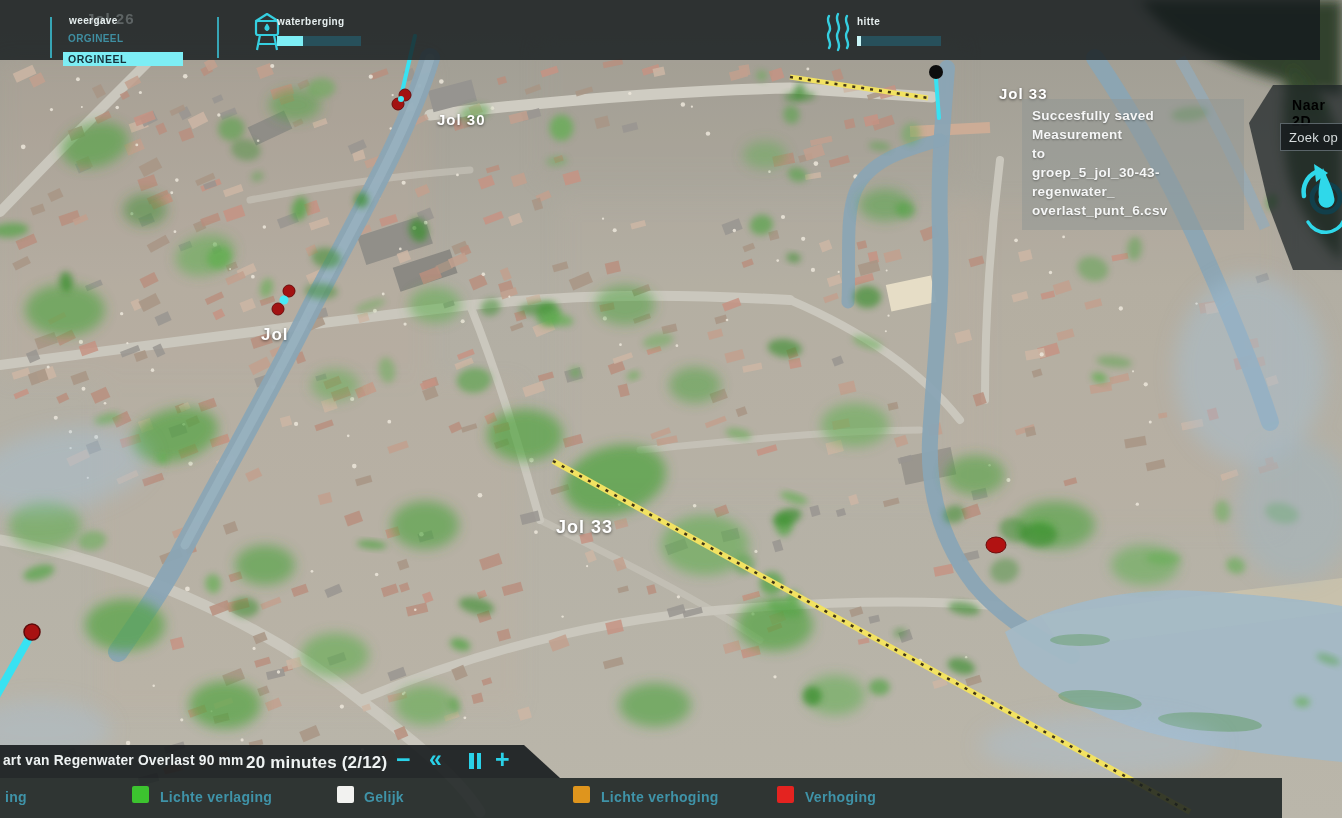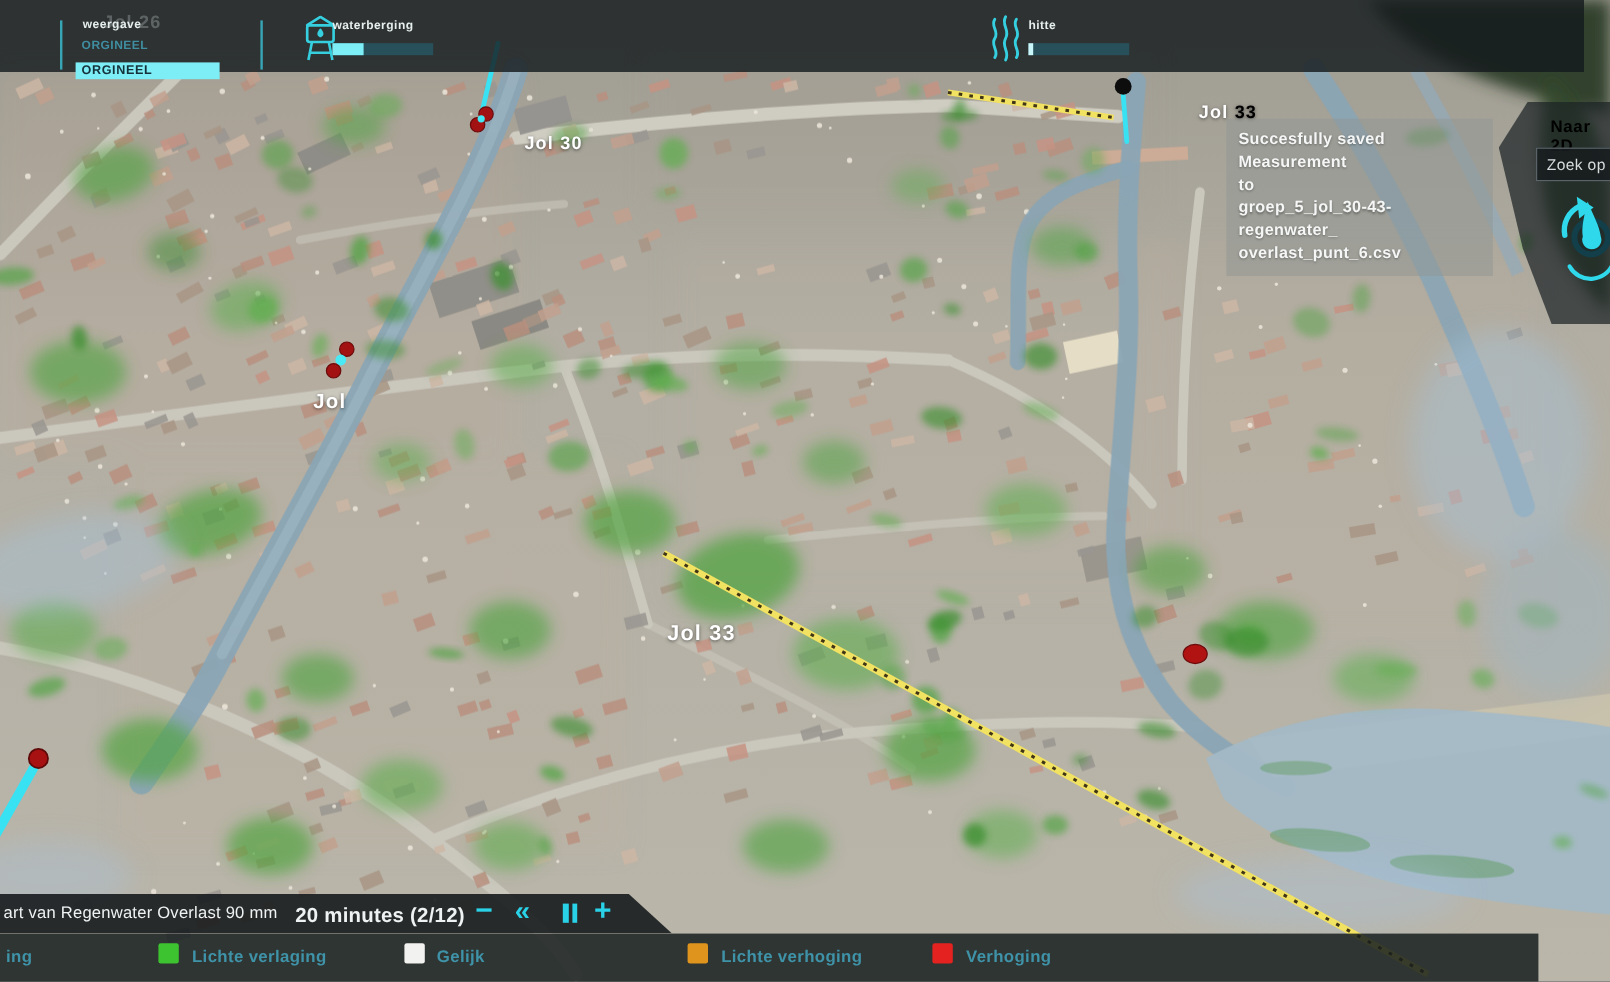--- a/index.html
+++ b/index.html
@@ -15,40 +15,40 @@
   .opt-dim{position:absolute;color:#3f8ea1;font-size:10px;font-weight:bold;letter-spacing:.4px;cursor:pointer;}
   .opt-sel{position:absolute;left:63px;top:52px;width:120px;height:14px;background:#7deef5;
     color:#15313a;font-size:10.5px;font-weight:bold;letter-spacing:.5px;line-height:14px;padding-left:5px;box-sizing:border-box;cursor:pointer;}
   .slider{position:absolute;height:10px;width:84px;background:#27505b;cursor:pointer;}
   .slider .fill{height:100%;background:#7deef5;}
   .slider.tiny .fill{background:#c9f6f8;}
   .jol26{position:absolute;left:86px;top:10px;color:rgba(190,200,200,.33);font-size:15px;font-weight:bold;letter-spacing:1px;}
   
   .maplab{position:absolute;color:#fff;font-weight:bold;letter-spacing:1px;z-index:3;
     text-shadow:0 1px 3px rgba(0,0,0,.55);}
-  .maplab .dim{color:#000000;}
+  .maplab .dim{color:#ffffff;}
   
   .toast{position:absolute;left:1022px;top:99px;width:222px;z-index:4;
     background:rgba(144,150,148,.5);padding:7px 10px 10px 10px;box-sizing:border-box;}
   .toast div{color:#f5f6f6;font-size:13.5px;font-weight:600;line-height:19px;letter-spacing:.3px;
     text-shadow:0 1px 2px rgba(0,0,0,.35);}
   
   .rpanel{position:absolute;left:1247px;top:85px;width:95px;height:185px;z-index:4;
     background:rgba(28,35,37,.72);
     clip-path:polygon(26px 0,95px 0,95px 185px,46px 185px,22px 122px,2px 38px);}
   .naar2d{position:absolute;left:45px;top:12px;color:#000000;font-size:14px;font-weight:bold;letter-spacing:.6px;cursor:pointer;}
   .search{position:absolute;left:33px;top:38px;width:78px;height:28px;box-sizing:border-box;
     background:rgba(24,29,31,.88);border:1px solid #5a6468;color:#d7dcdd;
     font-size:13px;font-family:inherit;padding:0 0 0 8px;letter-spacing:.3px;}
   .compass{position:absolute;left:49px;top:75px;}
   
   .timeline{position:absolute;left:0;top:745px;width:560px;height:33px;z-index:5;
     background:rgba(22,27,29,.9);
     clip-path:polygon(0 0,524px 0,560px 33px,0 33px);}
-  .timeline .title{position:absolute;left:3px;top:8px;color:#eef2f2;font-size:13.8px;font-weight:normal;letter-spacing:.2px;white-space:nowrap;}
+  .timeline .title{position:absolute;left:3px;top:8px;color:#eef2f2;font-size:13.8px;font-weight:bold;letter-spacing:.2px;white-space:nowrap;}
   .timeline .time{position:absolute;left:246px;top:8px;color:#eef2f2;font-size:17px;font-weight:bold;letter-spacing:.2px;white-space:nowrap;}
   .tbtn{position:absolute;color:#2ad2e8;font-weight:bold;cursor:pointer;line-height:1;}
   .pausebars{position:absolute;left:469px;top:8px;cursor:pointer;}
   .pausebars i{display:inline-block;width:4.5px;height:16px;background:#2ad2e8;margin-right:3px;}
   
   .legend{position:absolute;left:0;top:778px;width:1282px;height:40px;z-index:5;
     background:rgba(25,31,31,.86);}
   .lsq{position:absolute;top:8px;width:17px;height:17px;border-radius:2px;}
   .llab{position:absolute;top:11px;color:#3f93a8;font-size:14px;font-weight:bold;letter-spacing:.3px;}
 </style>

